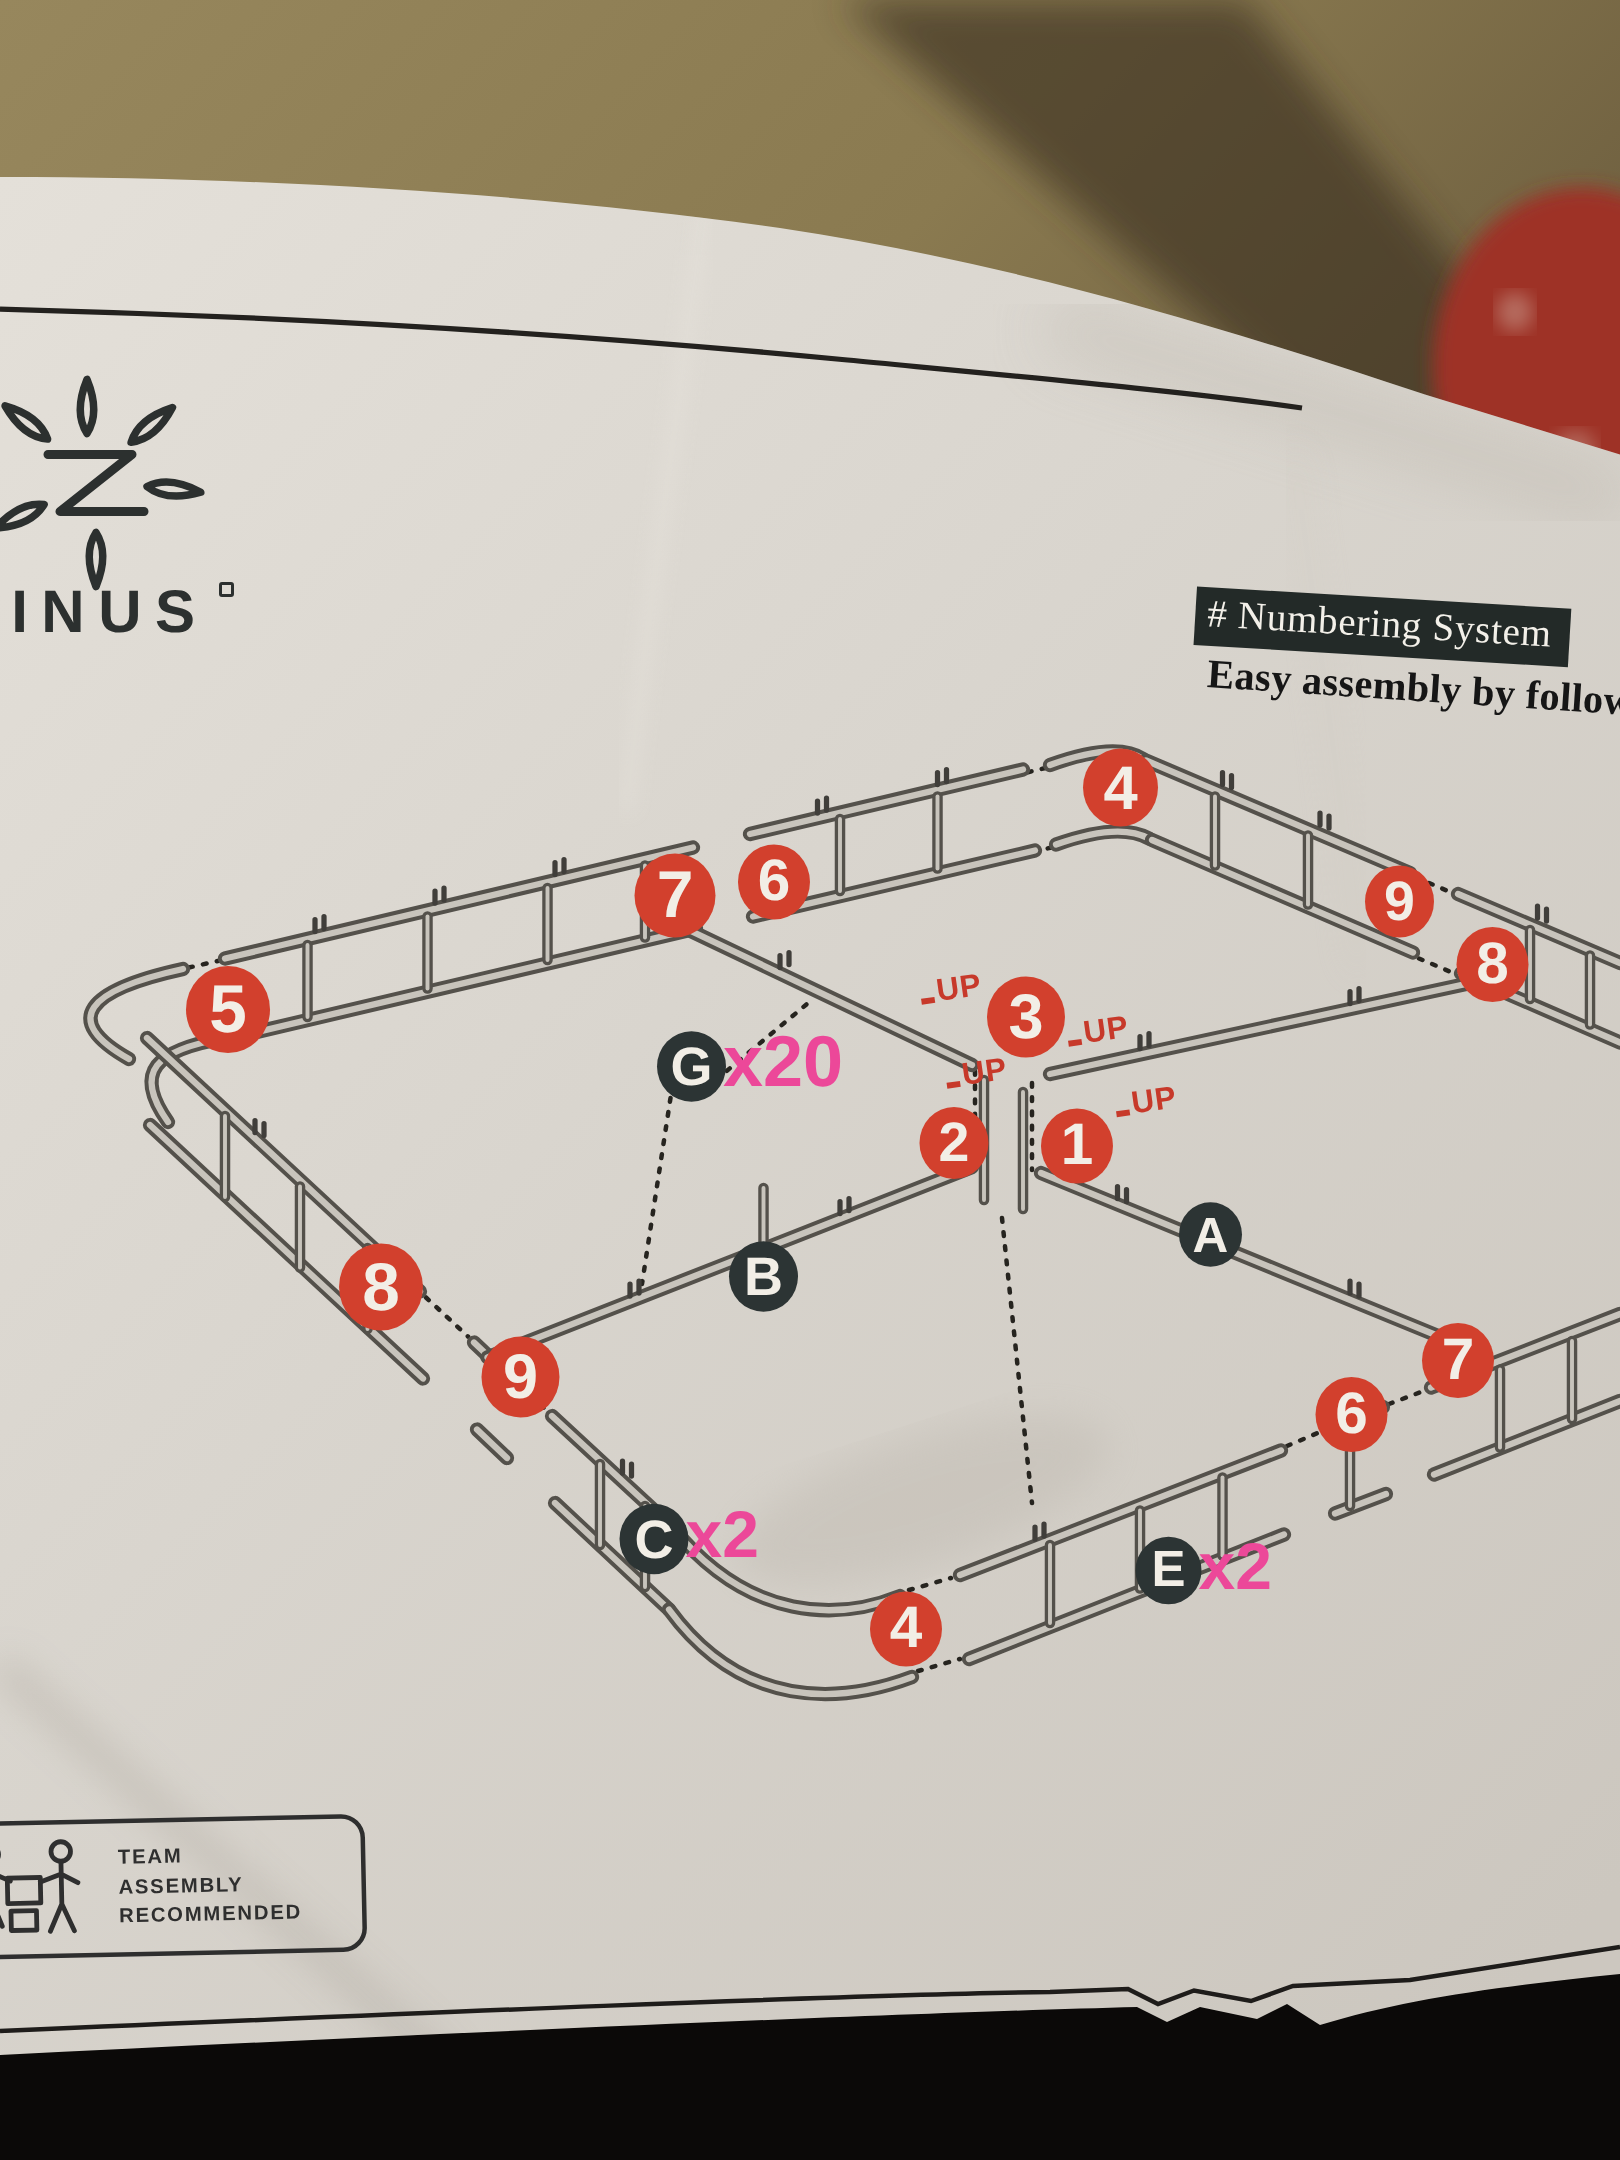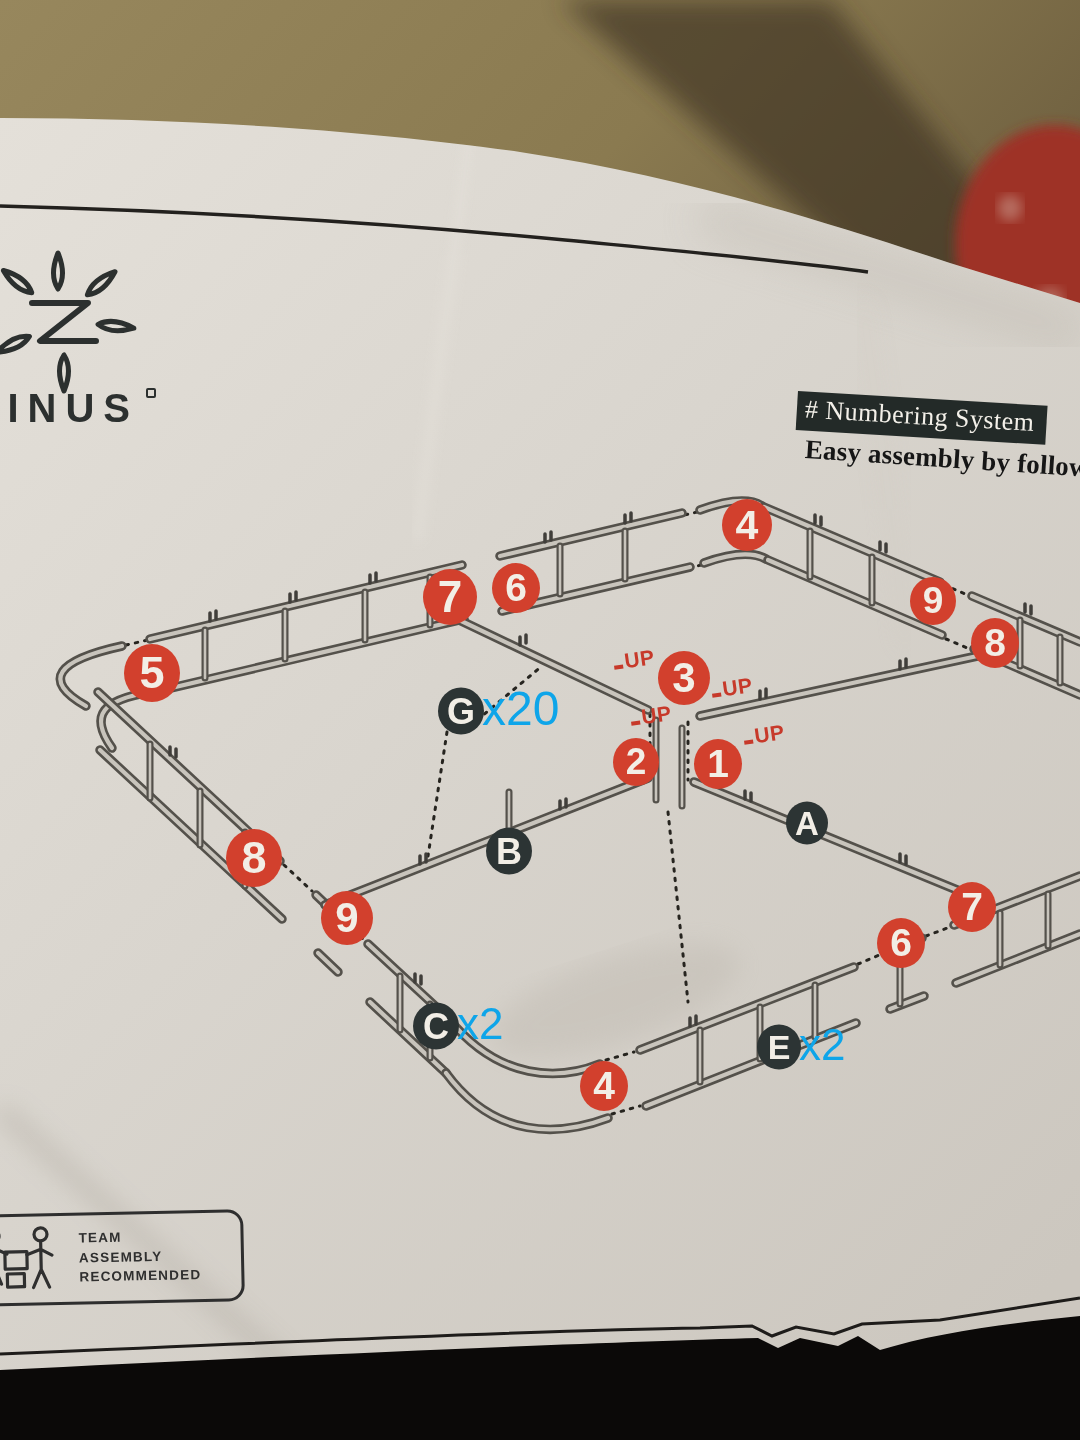--- a/index.html
+++ b/index.html
@@ -12,21 +12,21 @@
   .rod{fill:none;stroke:#54514b;stroke-width:7;stroke-linecap:round}
   .rod.hi{stroke:#c8c4bc;stroke-width:2.6}
   .nub{stroke:#403e3a;stroke-width:3.5;fill:none;stroke-linecap:round}
   .dot{fill:none;stroke:#26241f;stroke-width:3;stroke-dasharray:2.5 7;stroke-linecap:round}
   
   #callouts{position:absolute;left:0;top:0;width:1080px;height:1440px;}
   .marker{position:absolute;transform:translate(-50%,-50%);border-radius:50%;display:flex;
           align-items:center;justify-content:center;color:#f2eee6;font-weight:700;}
   .step{background:var(--step-color,#d2402d);}
   .part{background:var(--part-color,#2c3434);font-weight:800;}
-  .qty{position:absolute;transform:translateY(-54%);color:#0ea5e9;font-weight:400;}
+  .qty{position:absolute;transform:translateY(-54%);color:#ec4899;font-weight:700;}
   .up{position:absolute;transform:translate(-50%,-50%) rotate(-8deg);color:#c7392a;
       font-weight:700;font-size:21px;display:flex;align-items:center;letter-spacing:.5px;}
   .hook{width:9px;height:4px;background:currentColor;margin-right:2px;margin-top:9px;}
   
   .tagbox{position:absolute;left:798px;top:391px;transform:rotate(3.4deg);transform-origin:left top;
           background:#232a28;color:#f3f0e9;font-family:"Liberation Serif",serif;font-size:26px;
           padding:3px 12px 6px 8px;letter-spacing:.5px;white-space:nowrap;}
   .tagline{position:absolute;left:806px;top:434px;transform:rotate(3.8deg);transform-origin:left top;
            font-family:"Liberation Serif",serif;font-weight:700;font-size:27px;color:#161616;
            white-space:nowrap;letter-spacing:.2px;}

